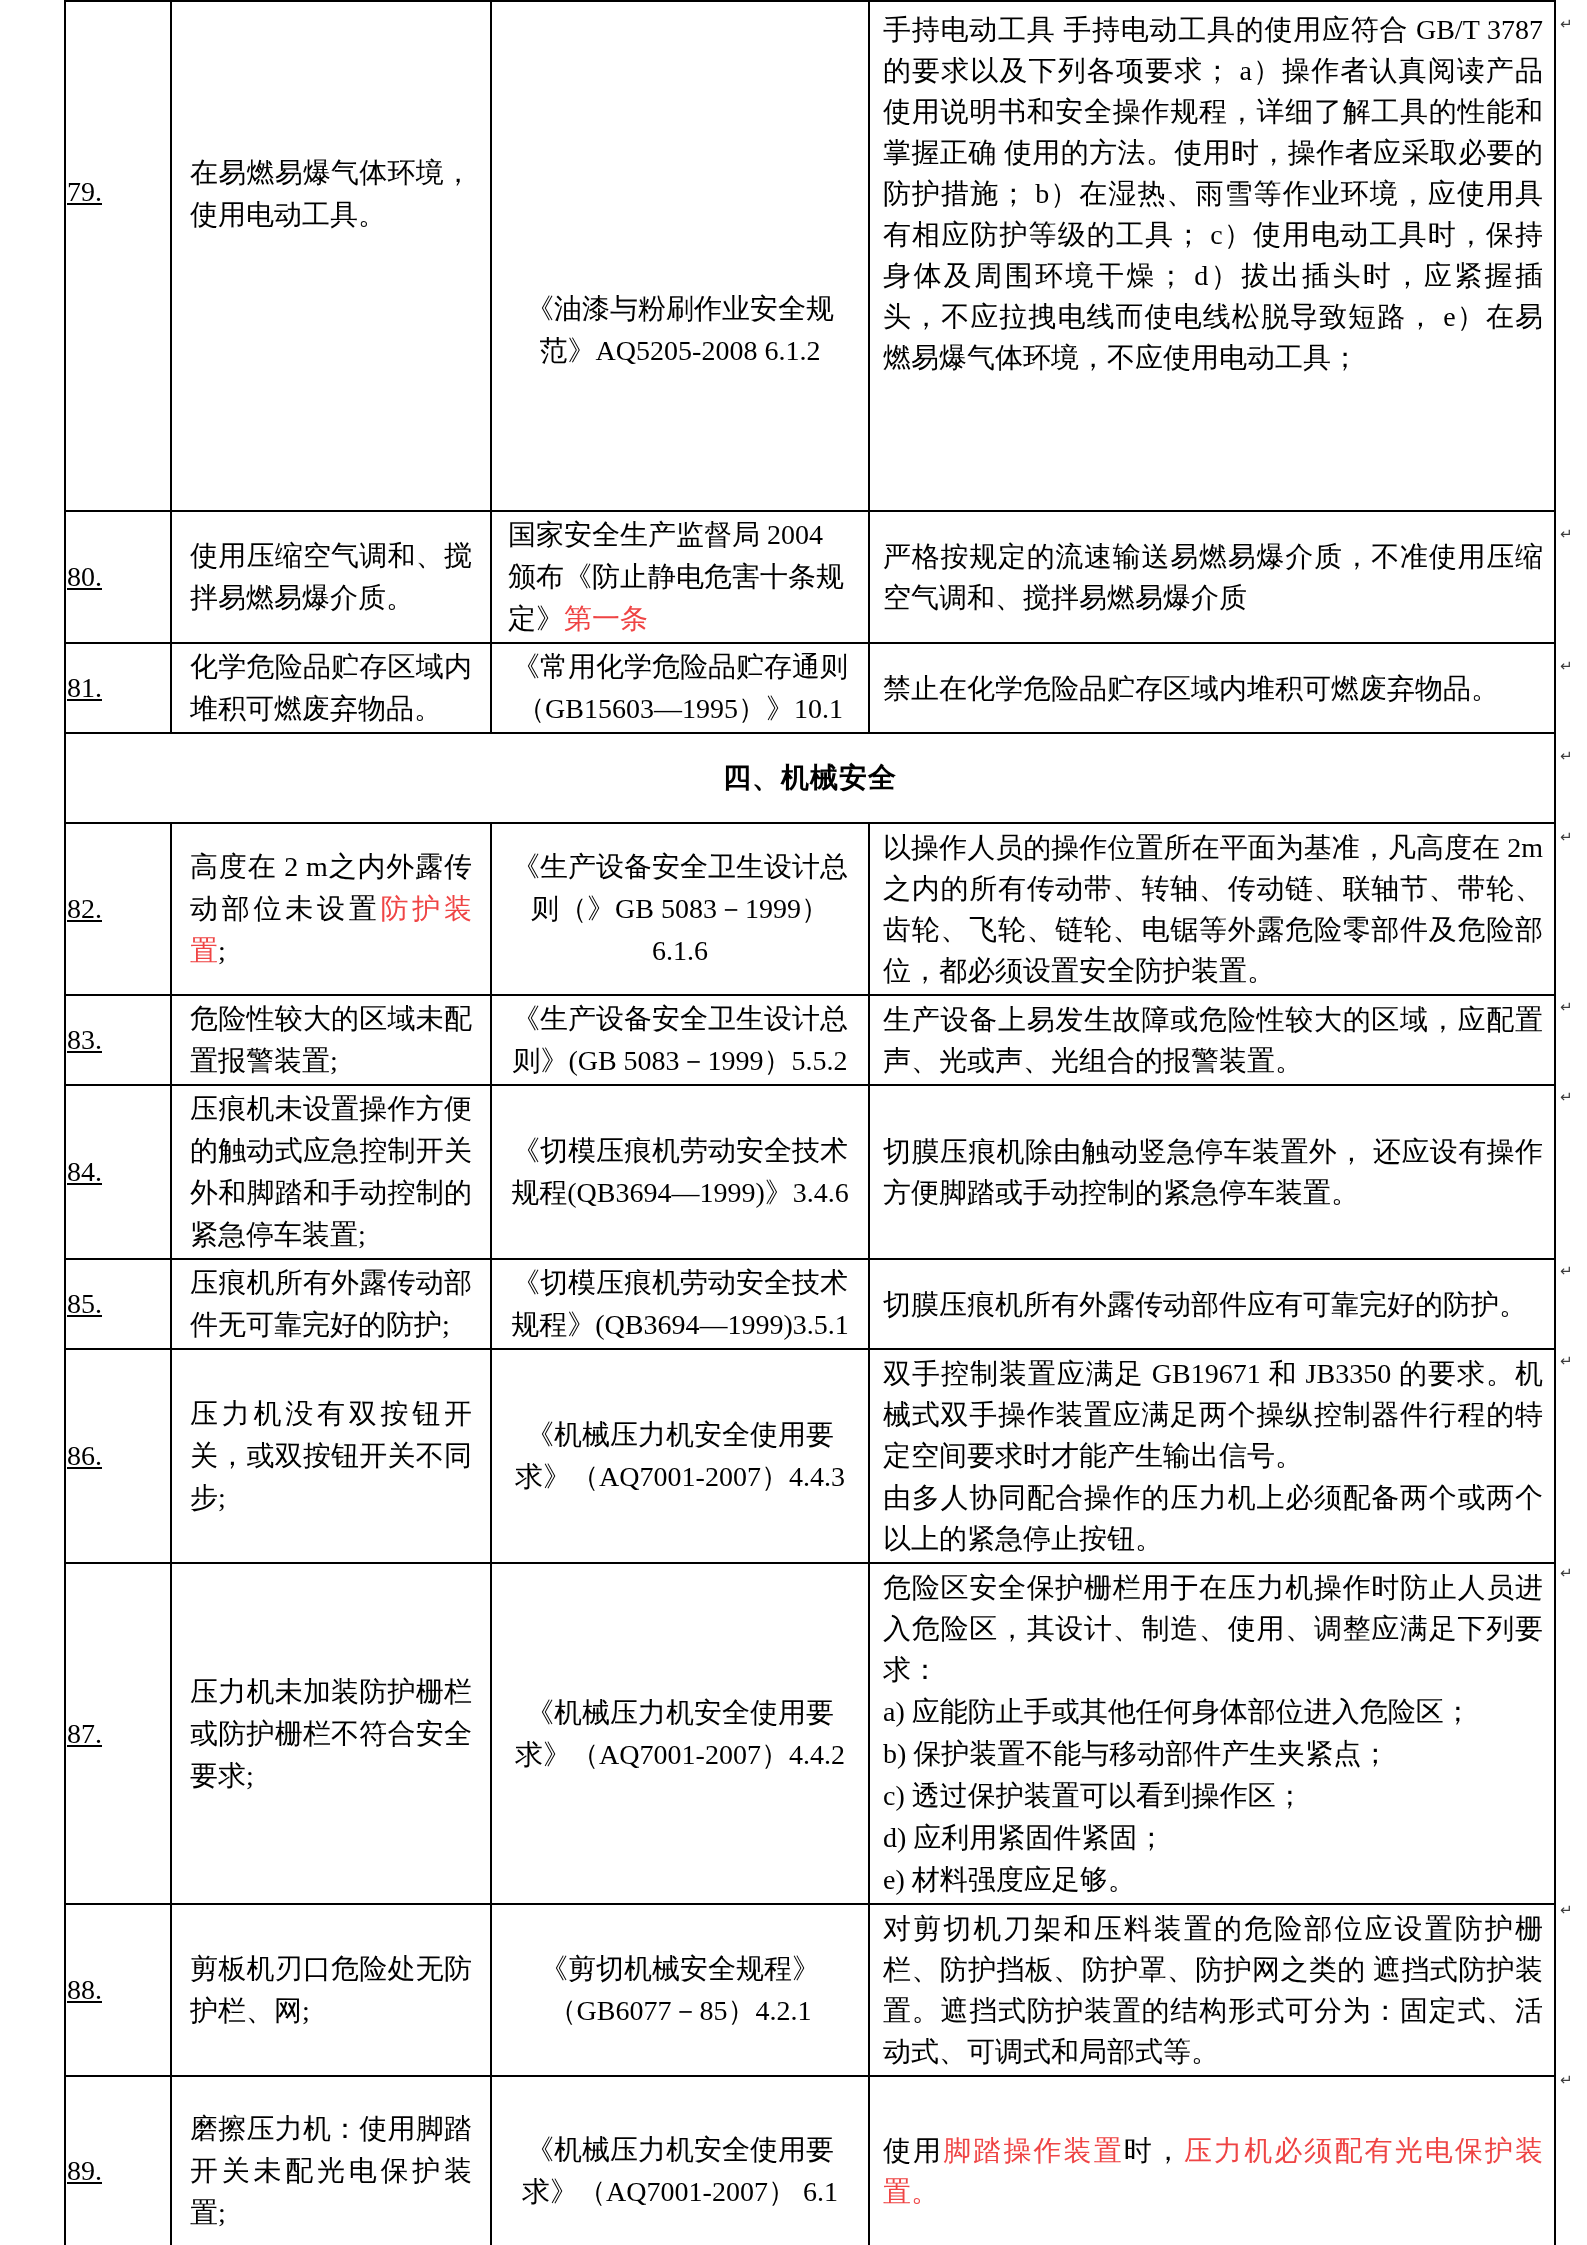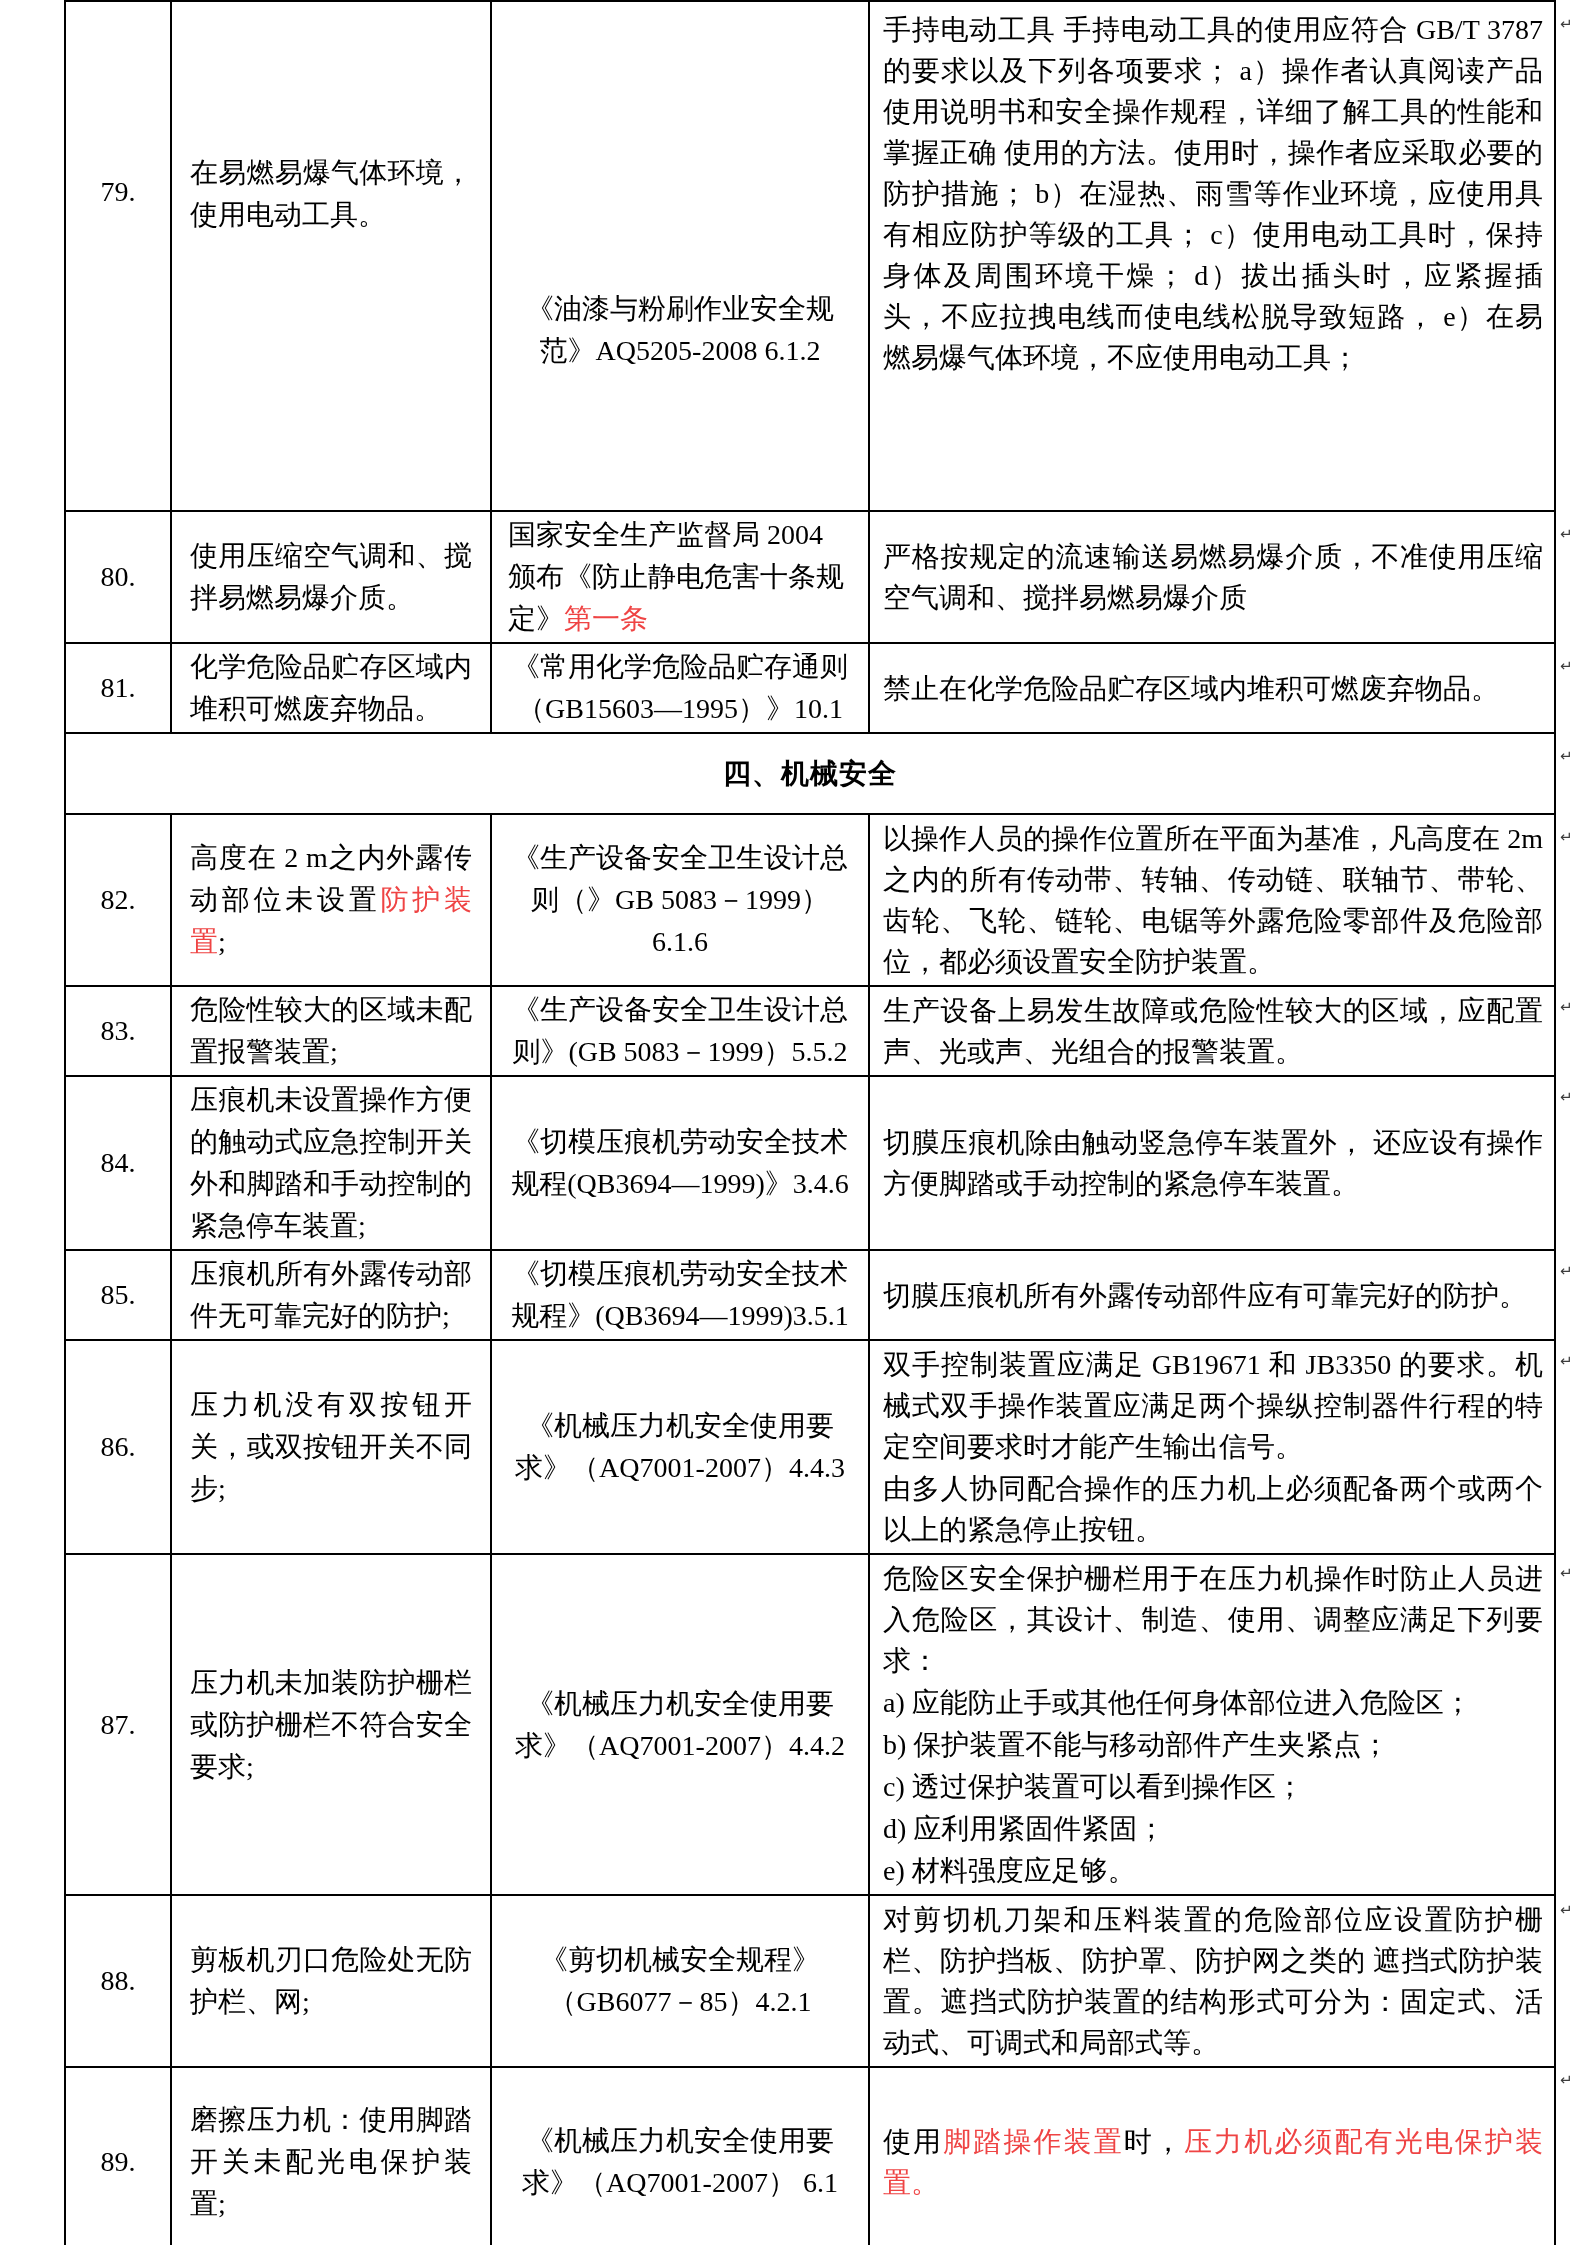--- a/index.html
+++ b/index.html
@@ -11,21 +11,21 @@
   table.doc{
     position:absolute;left:64px;top:0;width:1490px;
     border-collapse:collapse;table-layout:fixed;
   }
   table.doc td{
     border:2px solid #000;
     vertical-align:middle;
     font-size:28px;
     overflow:hidden;
   }
-  .c-no{text-align:center;font-size:30px;}
+  .c-no{font-size:30px;text-decoration:underline;}
   .c-issue{text-align:justify;padding:2px 18px;line-height:42px;margin-left:16px;}
   .c-std{text-align:center;padding:2px 18px;line-height:42px;}
   .c-req{text-align:justify;padding:2px 10px 2px 12px;line-height:41px;}
   .c-req .para{margin:1px;}
   .c-issue .para,.c-std .para{margin:0;}
   .red{color:#ef4444;}
   
   .r79 td{border-top:none;}
   .r79 .c-no{padding-bottom:130px;}
   .r79 .c-issue{padding-bottom:126px;}
@@ -81,21 +81,21 @@
           <td class="c-issue">
             <div class="para"><span>化学危险品贮存区域内堆积可燃废弃物品。</span></div>
           </td>
           <td class="c-std">
             <div class="para"><span>《常用化学危险品贮存通则（GB15603—1995）》10.1</span></div>
           </td>
           <td class="c-req">
             <div class="para"><span>禁止在化学危险品贮存区域内堆积可燃废弃物品。</span></div>
           </td>
         </tr>
-        <tr style="height: 81px;">
+        <tr style="height: 90px;">
           <td class="c-section" colspan="4">四、机械安全</td>
         </tr>
         <tr class="r82" style="height: 168px;">
           <td class="c-no">82.</td>
           <td class="c-issue">
             <div class="para"><span>高度在 2 m之内外露传动部位未设置</span><span class="red">防护装置</span><span>;</span></div>
           </td>
           <td class="c-std">
             <div class="para"><span>《生产设备安全卫生设计总则（》GB 5083－1999）6.1.6</span></div>
           </td>

